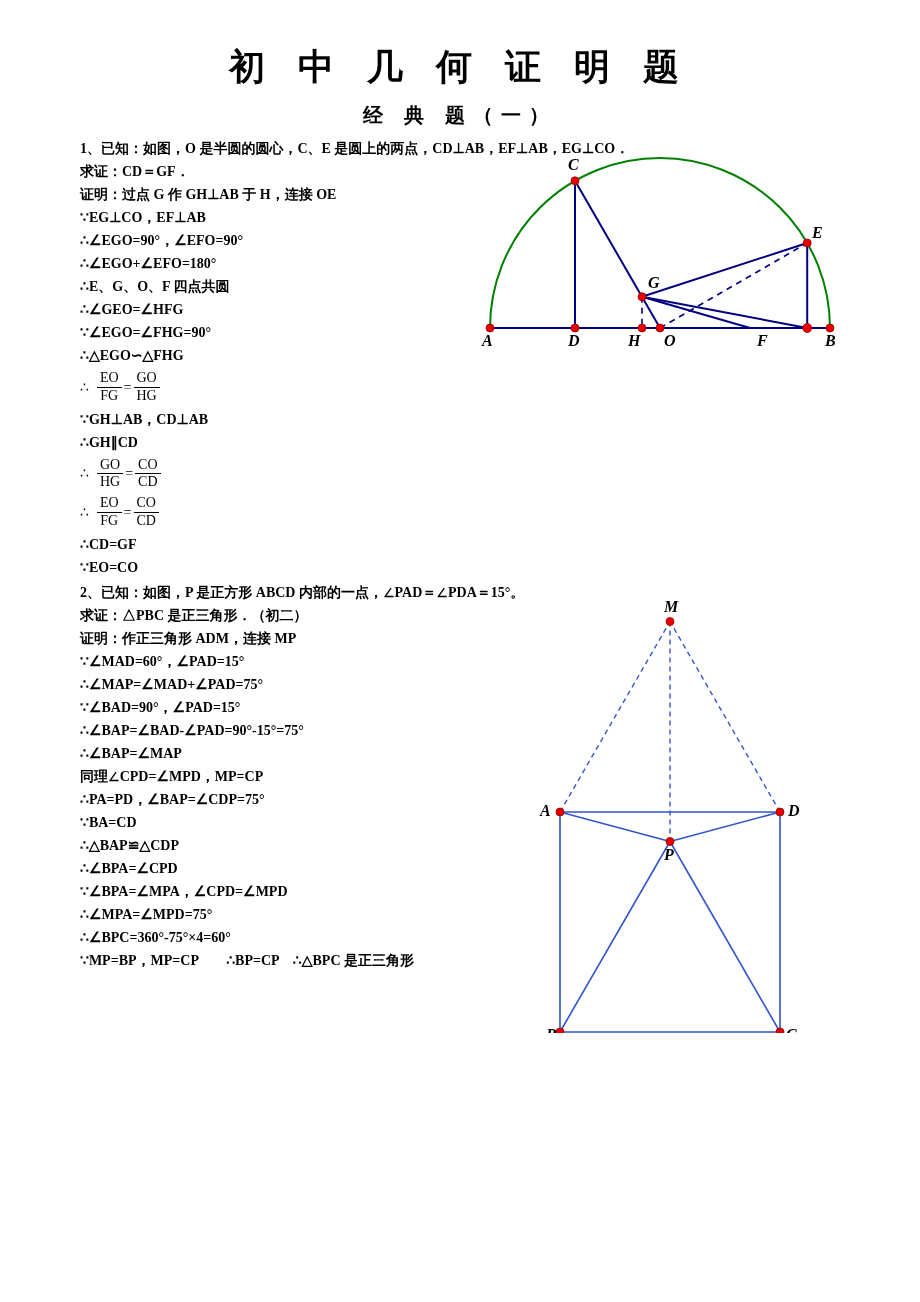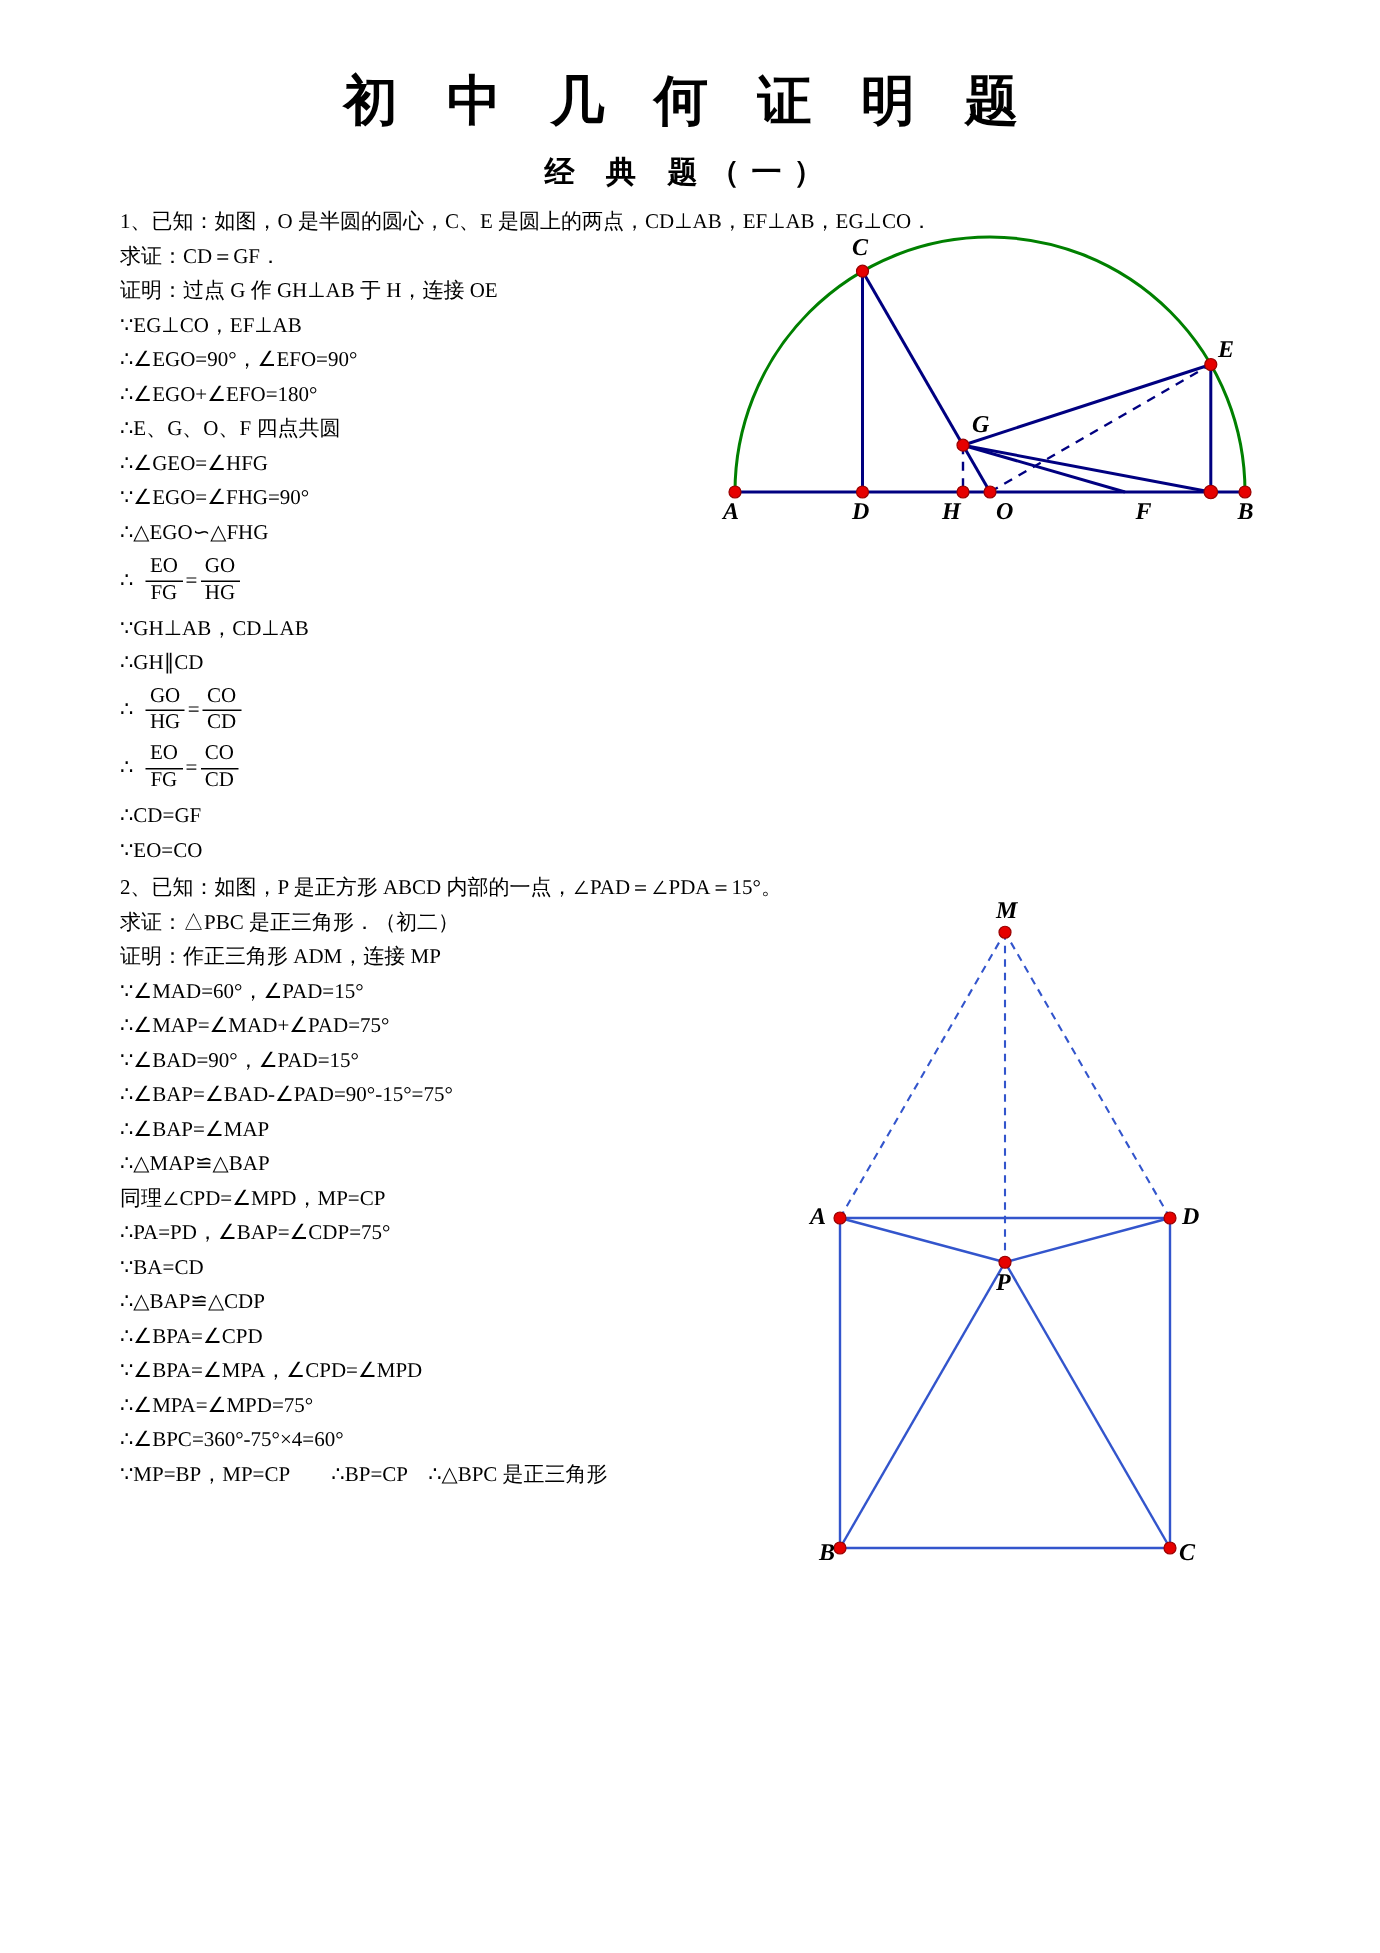--- a/index.html
+++ b/index.html
@@ -32,20 +32,21 @@
     }
     .problem-block {
       position: relative;
     }
     .indent {
       margin-left: 28px;
     }
     .line {
       margin: 2px 0;
       white-space: nowrap;
+      font-weight: bold;
     }
     .fraction {
       display: inline-block;
       vertical-align: middle;
       text-align: center;
       margin: 0 2px;
     }
     .fraction .num {
       display: block;
       border-bottom: 1px solid #000;
@@ -230,21 +231,20 @@
     </div>
 
     <div class="line">2、已知：如图，P 是正方形 ABCD 内部的一点，∠PAD＝∠PDA＝15°。</div>
     <div class="line indent">求证：△PBC 是正三角形．（初二）</div>
     <div class="line">证明：作正三角形 ADM，连接 MP</div>
     <div class="line">∵∠MAD=60°，∠PAD=15°</div>
     <div class="line">∴∠MAP=∠MAD+∠PAD=75°</div>
     <div class="line">∵∠BAD=90°，∠PAD=15°</div>
     <div class="line">∴∠BAP=∠BAD-∠PAD=90°-15°=75°</div>
     <div class="line">∴∠BAP=∠MAP</div>
-    <div class="line">∴△MAP≌△BAP</div>
     <div class="line">同理∠CPD=∠MPD，MP=CP</div>
     <div class="line">∴PA=PD，∠BAP=∠CDP=75°</div>
     <div class="line">∵BA=CD</div>
     <div class="line">∴△BAP≌△CDP</div>
     <div class="line">∴∠BPA=∠CPD</div>
     <div class="line">∵∠BPA=∠MPA，∠CPD=∠MPD</div>
     <div class="line">∴∠MPA=∠MPD=75°</div>
     <div class="line">∴∠BPC=360°-75°×4=60°</div>
     <div class="line">∵MP=BP，MP=CP　　∴BP=CP　∴△BPC 是正三角形</div>
   </div>

